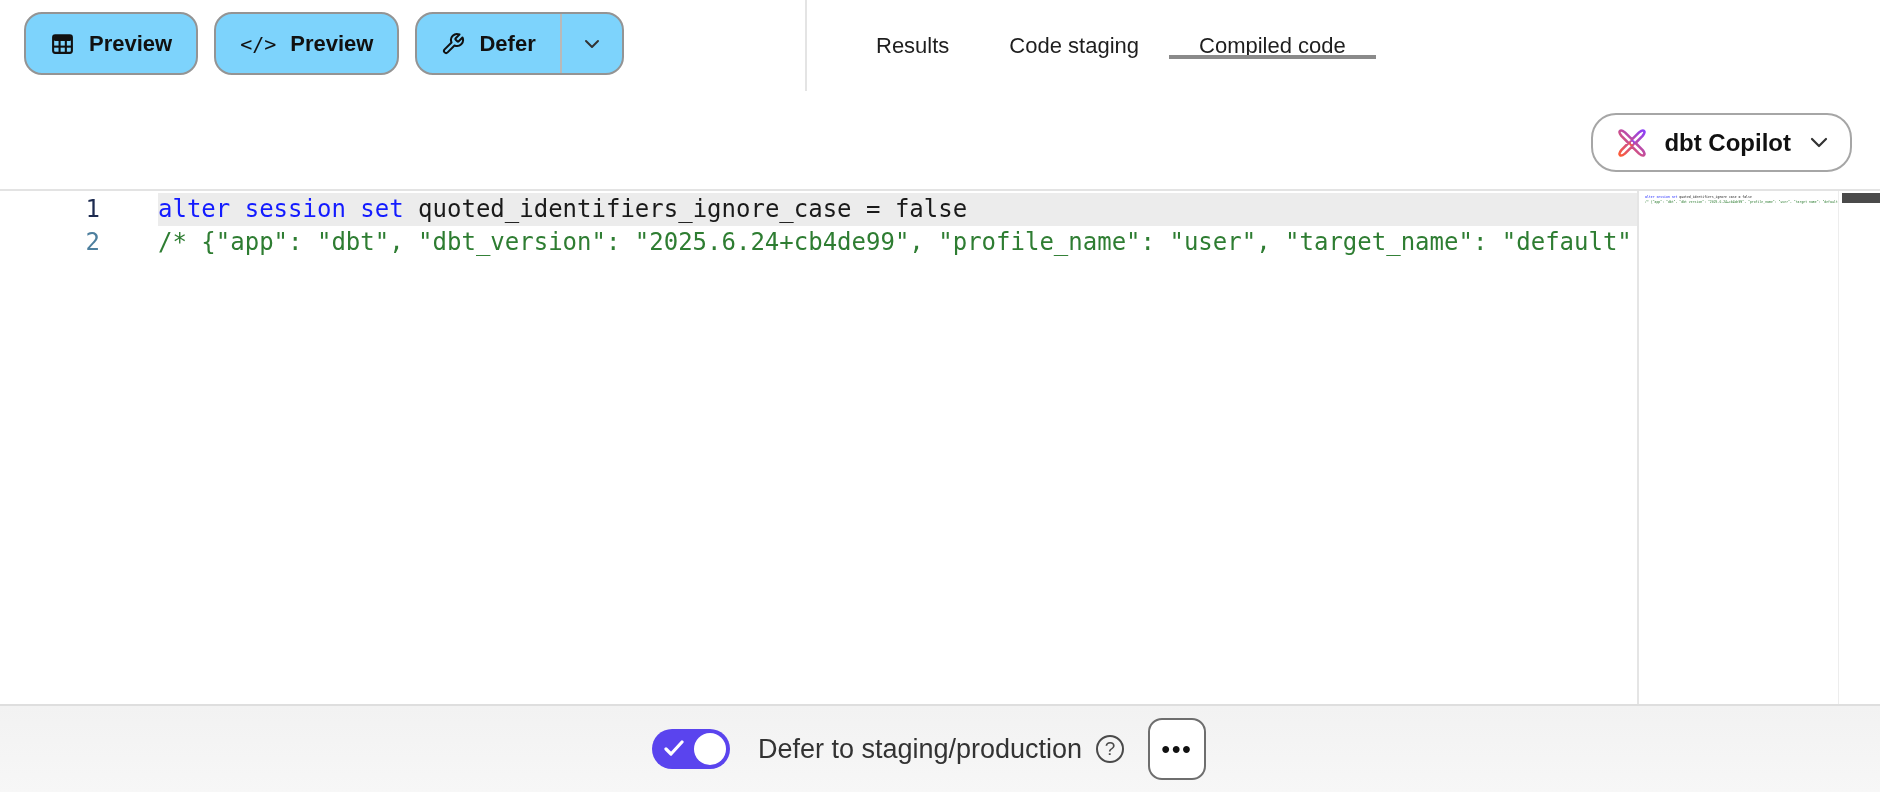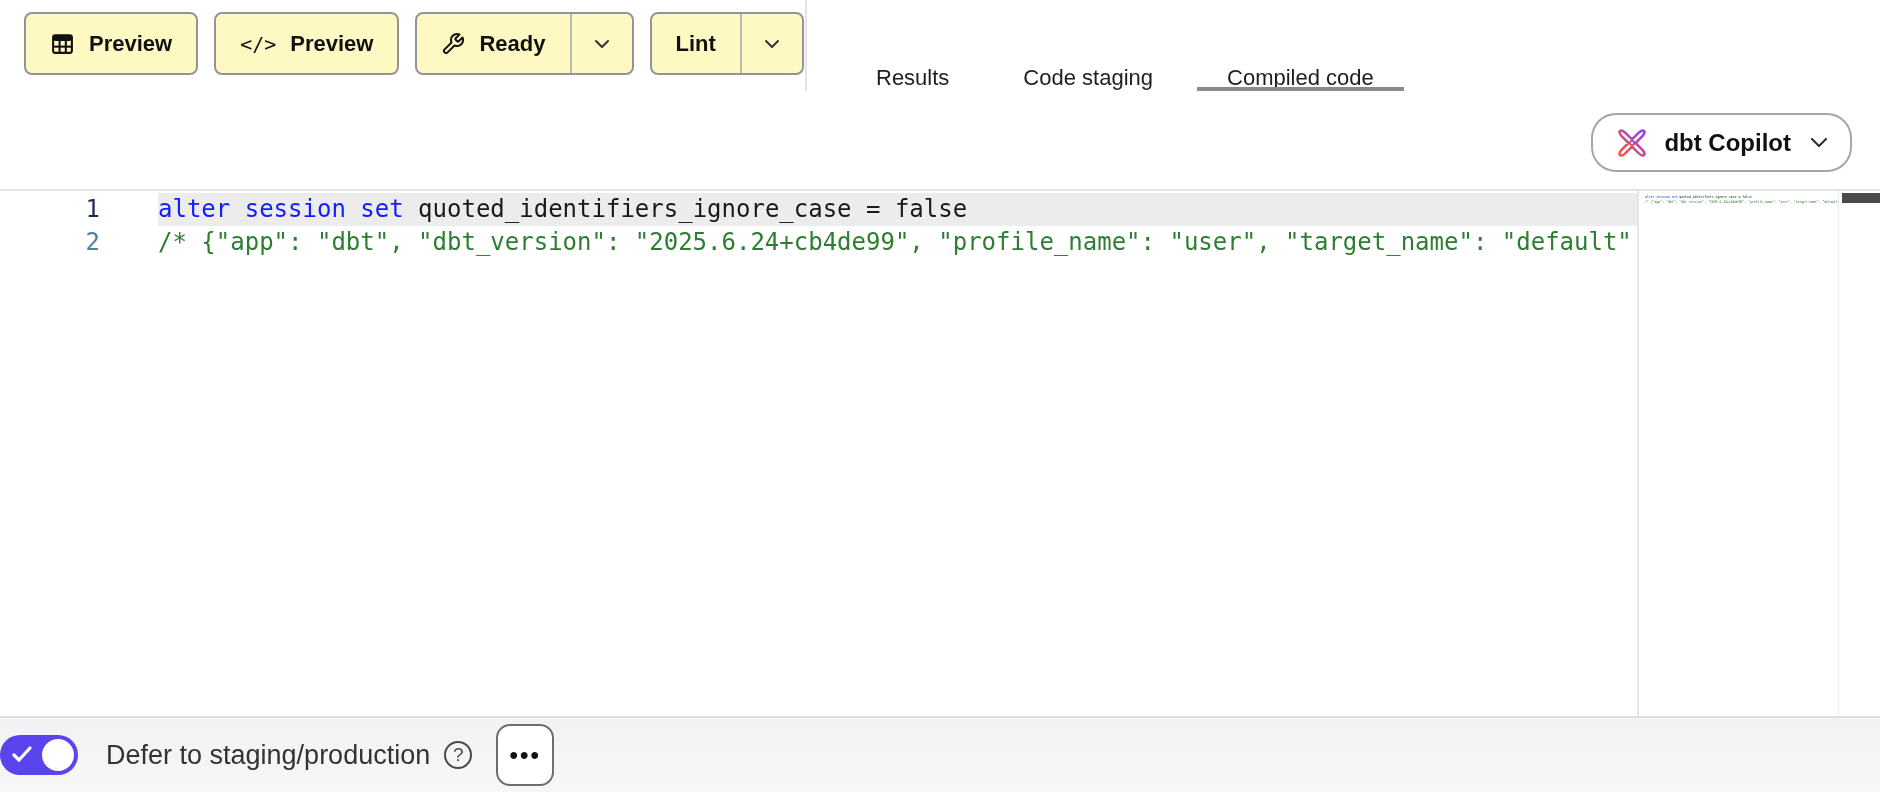--- a/index.html
+++ b/index.html
@@ -14,41 +14,41 @@
   
   .topbar {
     position: absolute; top: 0; left: 0; right: 0; height: 91px;
     background: #fff;
   }
   .btn-row {
     position: absolute; left: 24px; top: 12px;
     display: flex; gap: 16px; align-items: center;
   }
   .btn, .split-btn {
-    height: 63px; border: 2px solid #949494; border-radius: 8px;
-    background: #fef9c3; display: inline-flex; align-items: stretch;
+    height: 63px; border: 2px solid #949494; border-radius: 18px;
+    background: #7dd3fc; display: inline-flex; align-items: stretch;
     font-size: 22px; font-weight: 600; color: #111;
   }
   .btn-main {
     display: inline-flex; align-items: center; gap: 14px; padding: 0 24px;
     cursor: pointer;
   }
   .btn-chev {
     display: inline-flex; align-items: center; justify-content: center;
     width: 62px; border-left: 2px solid #b9b9b9; cursor: pointer;
   }
   .code-glyph { font-family: "DejaVu Sans Mono", monospace; font-size: 20px; font-weight: 400; }
 
   .toolbar-divider {
     position: absolute; left: 805px; top: 0; width: 2px; height: 91px; background: #e4e4e4;
   }
 
   .tabs {
     position: absolute; left: 846px; top: 0; height: 91px;
-    display: flex; gap: 14px; align-items: flex-end;
+    display: flex; gap: 0; align-items: center;
   }
   .tab {
     position: relative; display: flex; align-items: center;
     padding: 0 30px; font-size: 22px; font-weight: 500; color: #1e1e1e;
     cursor: pointer;
   }
   .tab.active::after {
     content: ""; position: absolute; left: 0; right: 0; bottom: 0;
     height: 4px; background: #8a8a8a;
   }
@@ -85,24 +85,24 @@
     white-space: nowrap; font-family: "DejaVu Sans Mono", monospace; font-size: 24px;
   }
   .scrollbar-track {
     position: absolute; right: 0; top: 0; bottom: 0; width: 42px;
     border-left: 1px solid #ededed; background: #fff;
   }
   .scrollbar-thumb { position: absolute; left: 3px; right: 0; top: 2px; height: 10px; background: #4a4a4a; }
 
   
   .statusbar {
-    position: absolute; left: 0; right: 0; bottom: 0; height: 76px;
+    position: absolute; left: 0; right: 0; bottom: 0; height: 88px;
     background: linear-gradient(#f2f2f2, #f7f7f7);
     border-top: 2px solid #dedede;
-    display: flex; align-items: center; justify-content: flex-start;
+    display: flex; align-items: center; justify-content: center;
     padding-right: 22px;
   }
   .toggle {
     position: relative; width: 78px; height: 40px; border-radius: 20px;
     background: #5a44ee; margin-right: 28px; cursor: pointer; flex: none;
   }
   .toggle .knob {
     position: absolute; right: 4px; top: 4px; width: 32px; height: 32px;
     border-radius: 50%; background: #fff;
   }
@@ -156,43 +156,31 @@
       </span>
     </div>
 
     <div class="split-btn">
       <span class="btn-main">
         <span style="display:inline-flex;">
           <svg width="24" height="24" viewBox="0 0 24 24" fill="none">
             <path d="M14.7 6.3a1 1 0 0 0 0 1.4l1.6 1.6a1 1 0 0 0 1.4 0l3.77-3.77a6 6 0 0 1-7.94 7.94l-6.91 6.91a2.12 2.12 0 0 1-3-3l6.91-6.91a6 6 0 0 1 7.94-7.94l-3.76 3.76z" stroke="#111" stroke-width="2" stroke-linecap="round" stroke-linejoin="round"></path>
           </svg>
         </span>
-        <span>Ready</span>
+        <span>Defer</span>
       </span>
       <span class="btn-chev">
         <span style="display:inline-flex;">
           <svg width="16" height="10" viewBox="0 0 16 10" fill="none">
               <polyline points="2,2 8,8 14,2" stroke="#333" stroke-width="2" stroke-linecap="round" stroke-linejoin="round"></polyline>
             </svg>
         </span>
       </span>
     </div>
 
-    <div class="split-btn">
-      <span class="btn-main">
-        <span>Lint</span>
-      </span>
-      <span class="btn-chev">
-        <span style="display:inline-flex;">
-          <svg width="16" height="10" viewBox="0 0 16 10" fill="none">
-              <polyline points="2,2 8,8 14,2" stroke="#333" stroke-width="2" stroke-linecap="round" stroke-linejoin="round"></polyline>
-            </svg>
-        </span>
-      </span>
-    </div>
   </div>
 
   <div class="toolbar-divider"></div>
 
   <div class="tabs">
     <div class="tab">
       <span>Results</span>
     </div>
     <div class="tab">
       <span>Code staging</span>

